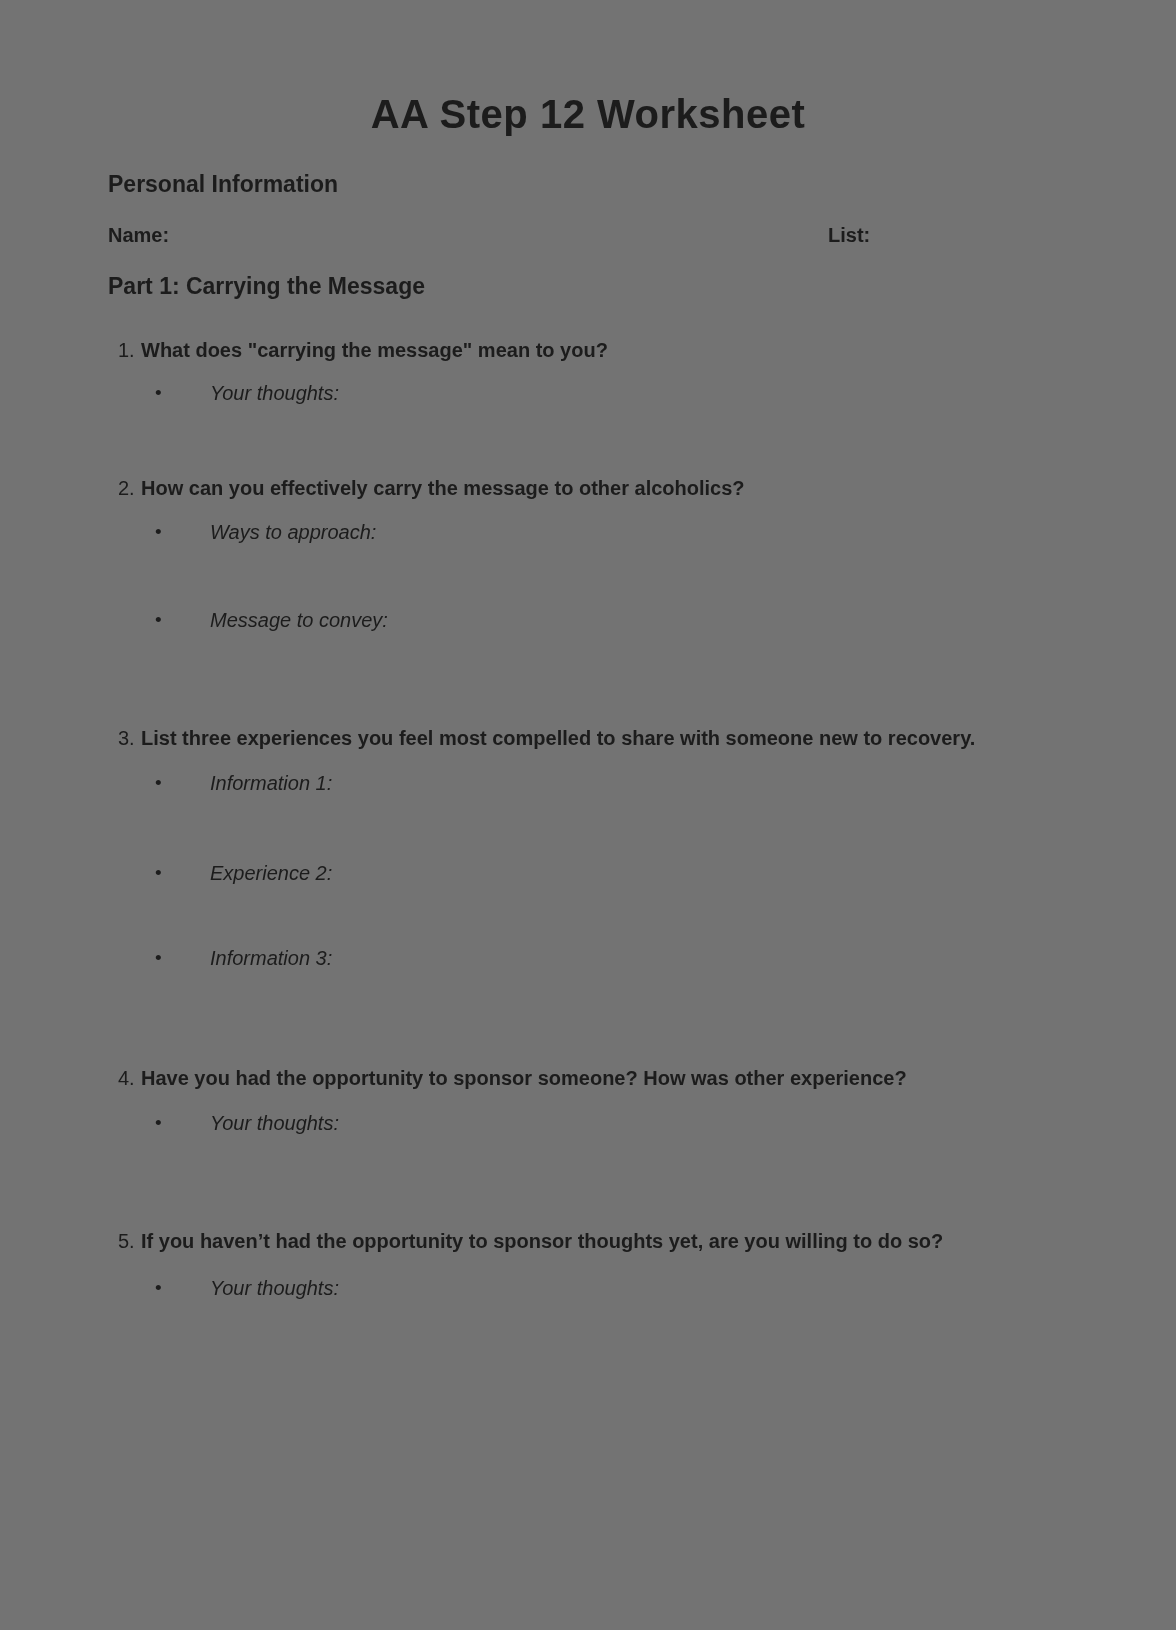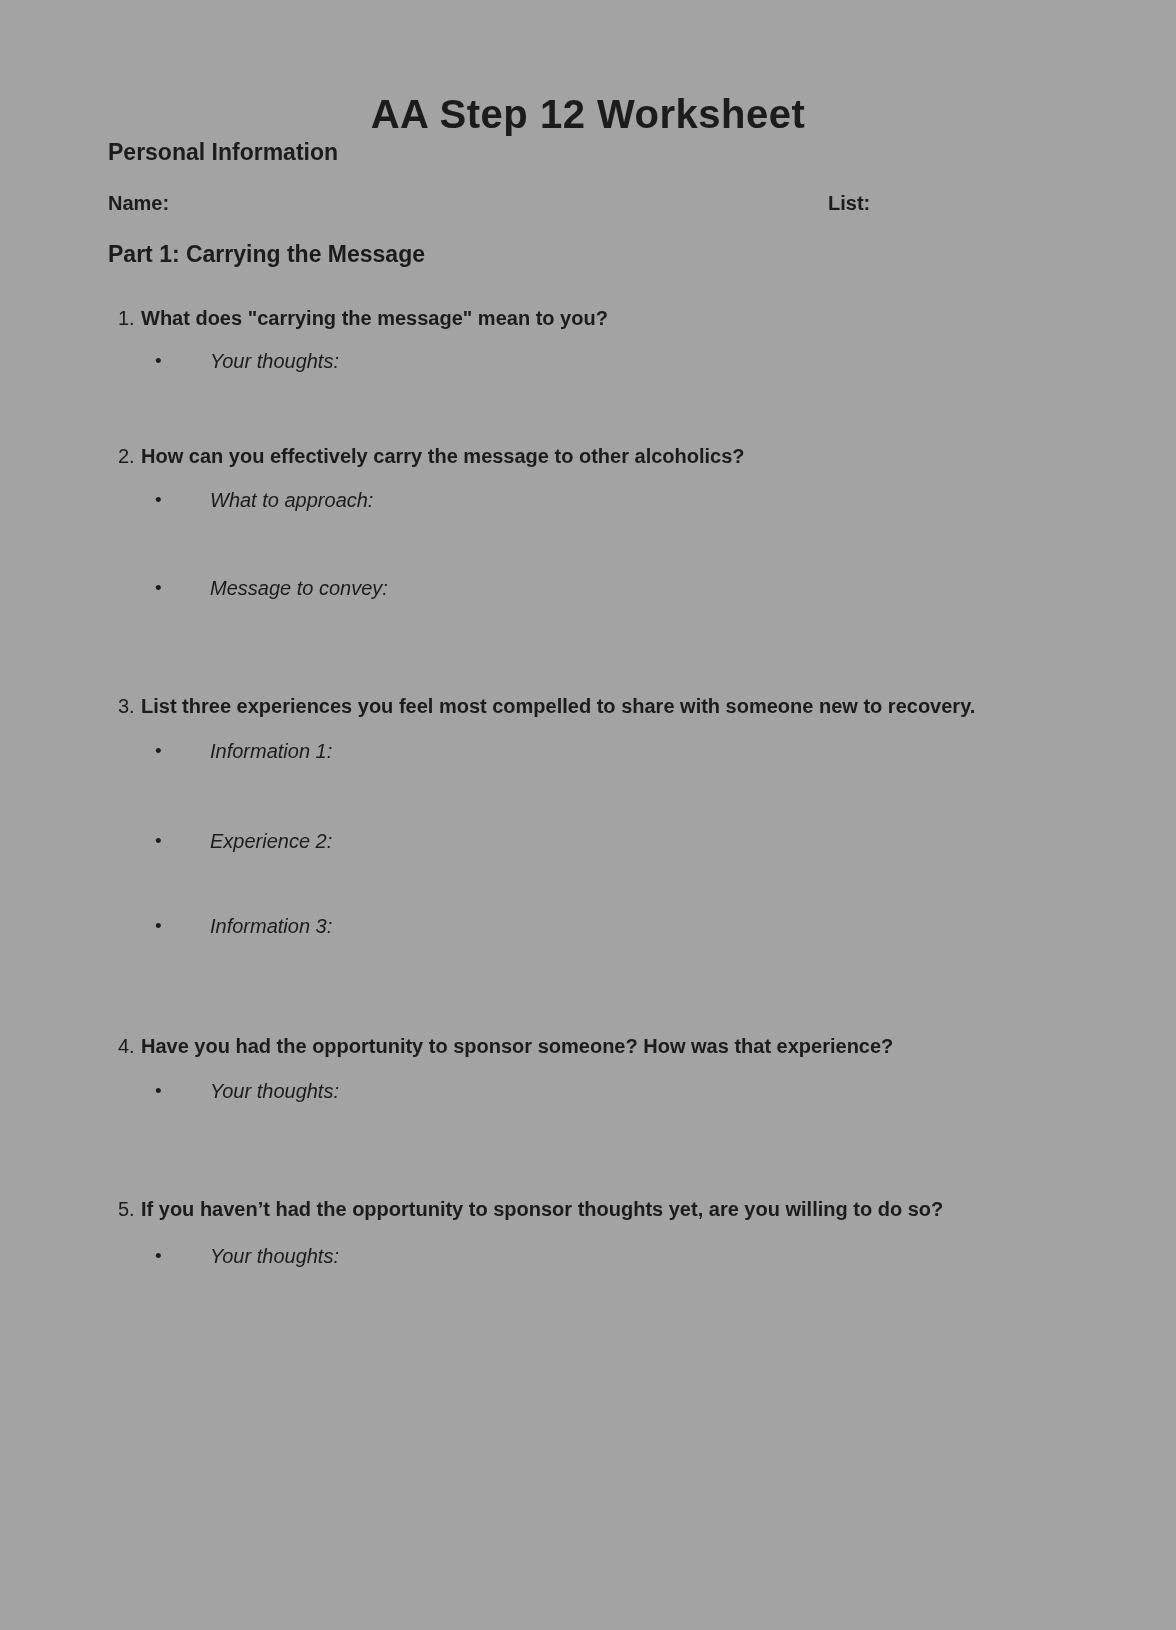--- a/index.html
+++ b/index.html
@@ -1,39 +1,40 @@
 <!DOCTYPE html>
 <html><head>
 <meta charset="utf-8">
 <style>
   html, body { margin: 0; padding: 0; background: #ffffff; }
   .page {
     position: relative;
     width: 1176px;
     height: 1630px;
-    background: #a3a3a3;
+    background: #737373;
     color: #1c1c1c;
     font-family: "Liberation Sans", sans-serif;
     box-sizing: border-box;
     padding: 0 108px;
     overflow: hidden;
   }
   .doc-title {
     margin: 0;
     padding-top: 90px;
     font-size: 40px;
     line-height: 48px;
     font-weight: bold;
     text-align: center;
     letter-spacing: 0.5px;
   }
   .section-heading {
     font-size: 23px;
     line-height: 29px;
     font-weight: bold;
+    margin-top: 32px;
   }
   .section-heading.part {
     margin-top: 24px;
     margin-bottom: 36px;
   }
   .name-date-row {
     position: relative;
     margin-top: 24px;
     font-size: 20px;
     line-height: 25px;
@@ -112,21 +113,21 @@
     <span class="b-dot">•</span>
     <span class="b-text">Your thoughts:</span>
   </div>
 
   <div class="q-row mb18">
     <span class="q-num">2.</span>
     <span class="q-text">How can you effectively carry the message to other alcoholics?</span>
   </div>
   <div class="b-row mb62">
     <span class="b-dot">•</span>
-    <span class="b-text">What to approach:</span>
+    <span class="b-text">Ways to approach:</span>
   </div>
   <div class="b-row mb92">
     <span class="b-dot">•</span>
     <span class="b-text">Message to convey:</span>
   </div>
 
   <div class="q-row mb19">
     <span class="q-num">3.</span>
     <span class="q-text">List three experiences you feel most compelled to share with someone new to recovery.</span>
   </div>
@@ -138,21 +139,21 @@
     <span class="b-dot">•</span>
     <span class="b-text">Experience 2:</span>
   </div>
   <div class="b-row mb94">
     <span class="b-dot">•</span>
     <span class="b-text">Information 3:</span>
   </div>
 
   <div class="q-row mb19">
     <span class="q-num">4.</span>
-    <span class="q-text">Have you had the opportunity to sponsor someone? How was that experience?</span>
+    <span class="q-text">Have you had the opportunity to sponsor someone? How was other experience?</span>
   </div>
   <div class="b-row mb92">
     <span class="b-dot">•</span>
     <span class="b-text">Your thoughts:</span>
   </div>
 
   <div class="q-row mb21">
     <span class="q-num">5.</span>
     <span class="q-text">If you haven’t had the opportunity to sponsor thoughts yet, are you willing to do so?</span>
   </div>

